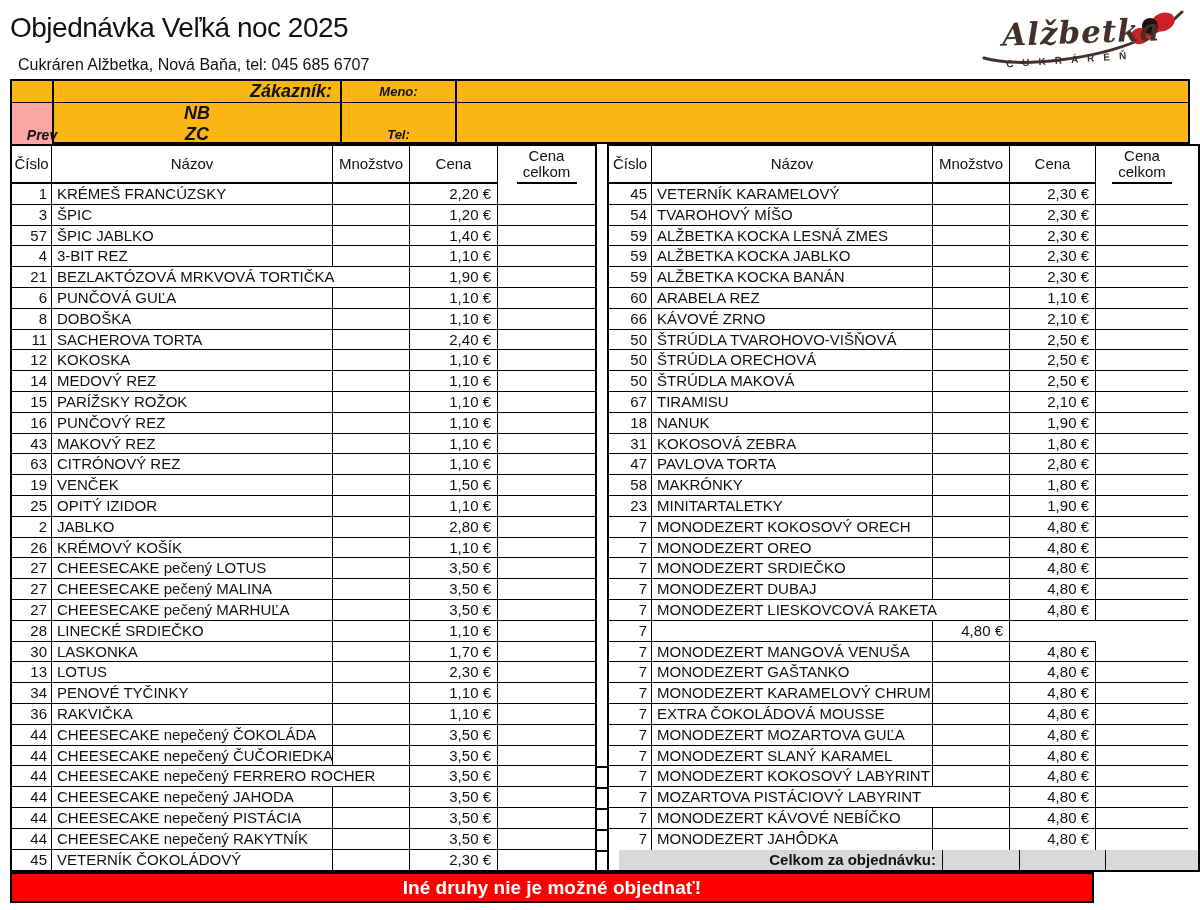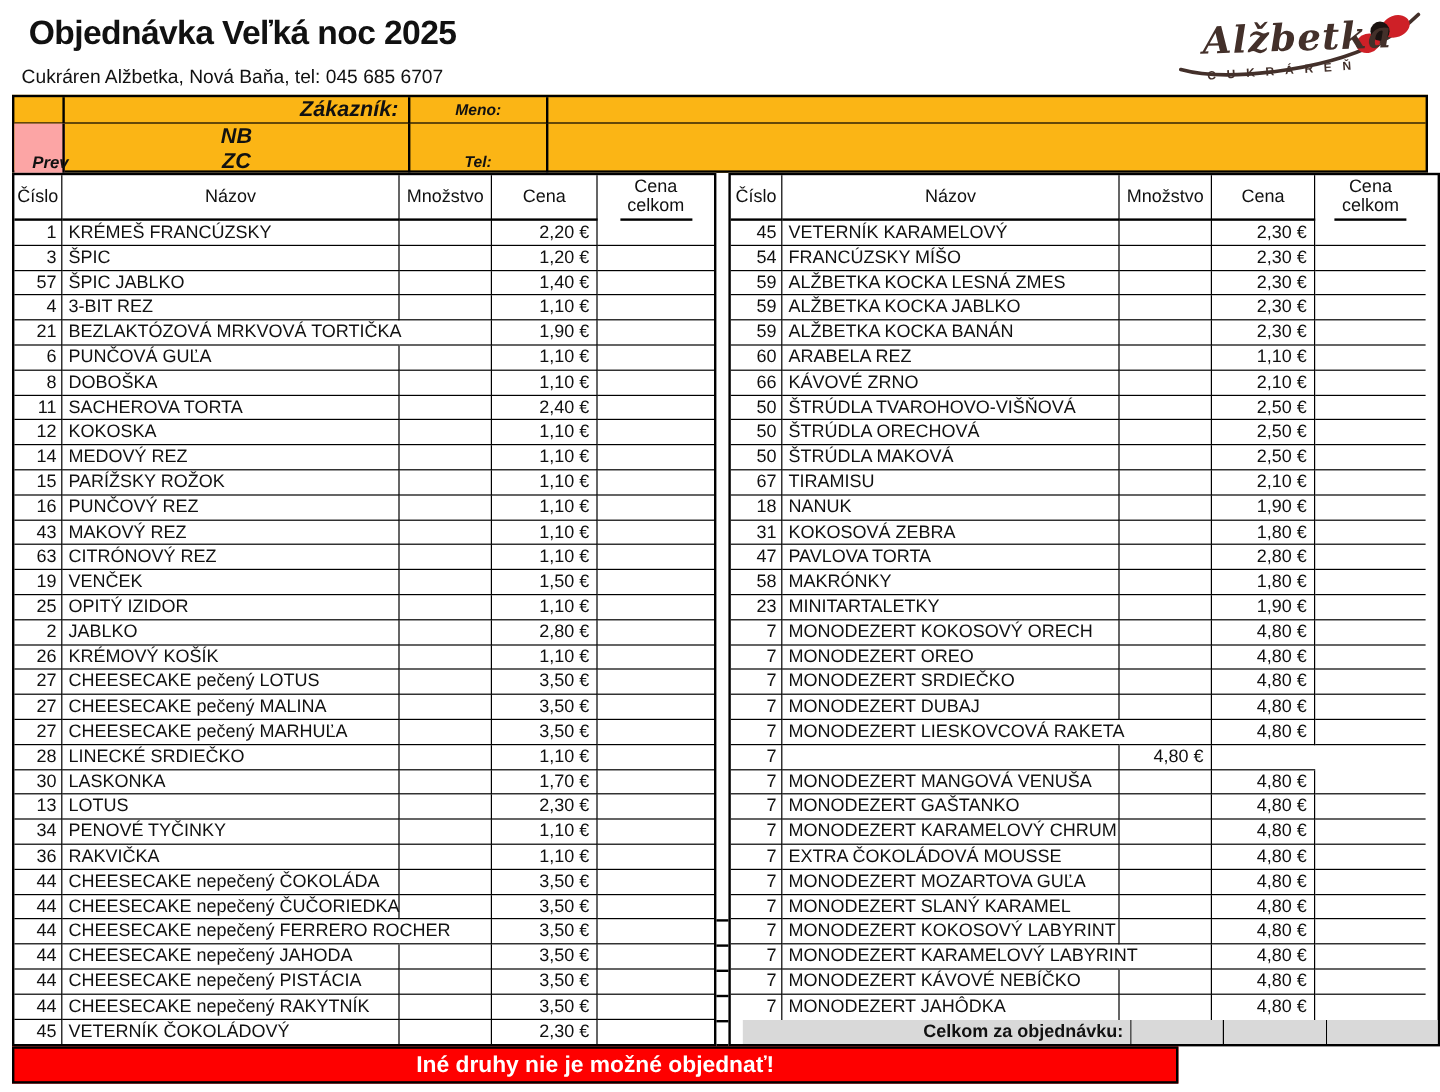--- a/index.html
+++ b/index.html
@@ -3,21 +3,21 @@
 <meta charset="utf-8">
 <style>
   * { margin:0; padding:0; box-sizing:border-box; }
   html,body { background:#e8e8e8; }
   .sheet {
     position:relative; width:1200px; height:910px; background:#fff;
     font-family:"Liberation Sans", sans-serif; color:#111; overflow:hidden;
     margin:0 auto;
   }
   
-  .title { position:absolute; left:24px; top:12px; font-size:28px; font-weight:bold; letter-spacing:-0.5px; }
+  .title { position:absolute; left:10px; top:12px; font-size:28px; font-weight:normal; letter-spacing:-0.5px; }
   .subtitle { position:absolute; left:18px; top:56px; font-size:16px; }
   .logo { position:absolute; left:980px; top:2px; width:205px; height:72px; }
   .logo svg { position:absolute; left:0; top:0; }
   .logo-script {
     position:absolute; left:22px; top:12px; font-family:"DejaVu Serif", serif;
     font-style:italic; font-weight:bold; font-size:31px; color:var(--logo-brown);
     transform:rotate(-2deg); letter-spacing:1px;
   }
   .logo-caption {
     position:absolute; left:26px; top:52px; font-size:10px; font-weight:bold;
@@ -55,21 +55,21 @@
   .c-name  { padding-left:5px; white-space:nowrap; }
   .c-name.ovf { border-right:none; z-index:2; }
   .c-price { justify-content:flex-end; padding-right:6px; }
   .trow.total .td { background:var(--grey); font-weight:bold; }
   .trow.total .c-label { justify-content:flex-end; padding-right:6px; white-space:nowrap; }
   
   .tgap { width:10px; position:relative; height:728px; }
   .tgap .dash { position:absolute; left:0; width:100%; height:2px; background:#000; }
   
   .notice {
-    position:absolute; left:10px; top:872px; width:972px; height:31px;
+    position:absolute; left:10px; top:872px; width:1084px; height:31px;
     background:var(--red); border:2px solid #000; color:#fff;
     display:flex; align-items:center; justify-content:center;
     font-size:19px; font-weight:bold;
   }
 </style>
 </head>
 <body>
 
 <div class="sheet">
 
@@ -404,21 +404,21 @@
           <div class="trow right-cols">
             <div class="td c-num">45</div>
             <div class="td c-name">VETERNÍK KARAMELOVÝ</div>
             <div class="td c-qty"></div>
             <div class="td c-price">2,30 €</div>
             <div class="td c-total"></div>
           </div>
 
           <div class="trow right-cols">
             <div class="td c-num">54</div>
-            <div class="td c-name">FRANCÚZSKY MÍŠO</div>
+            <div class="td c-name">TVAROHOVÝ MÍŠO</div>
             <div class="td c-qty"></div>
             <div class="td c-price">2,30 €</div>
             <div class="td c-total"></div>
           </div>
 
           <div class="trow right-cols">
             <div class="td c-num">59</div>
             <div class="td c-name">ALŽBETKA KOCKA LESNÁ ZMES</div>
             <div class="td c-qty"></div>
             <div class="td c-price">2,30 €</div>
@@ -627,21 +627,21 @@
           <div class="trow right-cols">
             <div class="td c-num">7</div>
             <div class="td c-name">MONODEZERT KOKOSOVÝ LABYRINT</div>
             <div class="td c-qty"></div>
             <div class="td c-price">4,80 €</div>
             <div class="td c-total"></div>
           </div>
 
           <div class="trow right-cols">
             <div class="td c-num">7</div>
-            <div class="td c-name ovf">MONODEZERT KARAMELOVÝ LABYRINT</div>
+            <div class="td c-name ovf">MOZARTOVA PISTÁCIOVÝ LABYRINT</div>
             <div class="td c-qty"></div>
             <div class="td c-price">4,80 €</div>
             <div class="td c-total"></div>
           </div>
 
           <div class="trow right-cols">
             <div class="td c-num">7</div>
             <div class="td c-name">MONODEZERT KÁVOVÉ NEBÍČKO</div>
             <div class="td c-qty"></div>
             <div class="td c-price">4,80 €</div>

